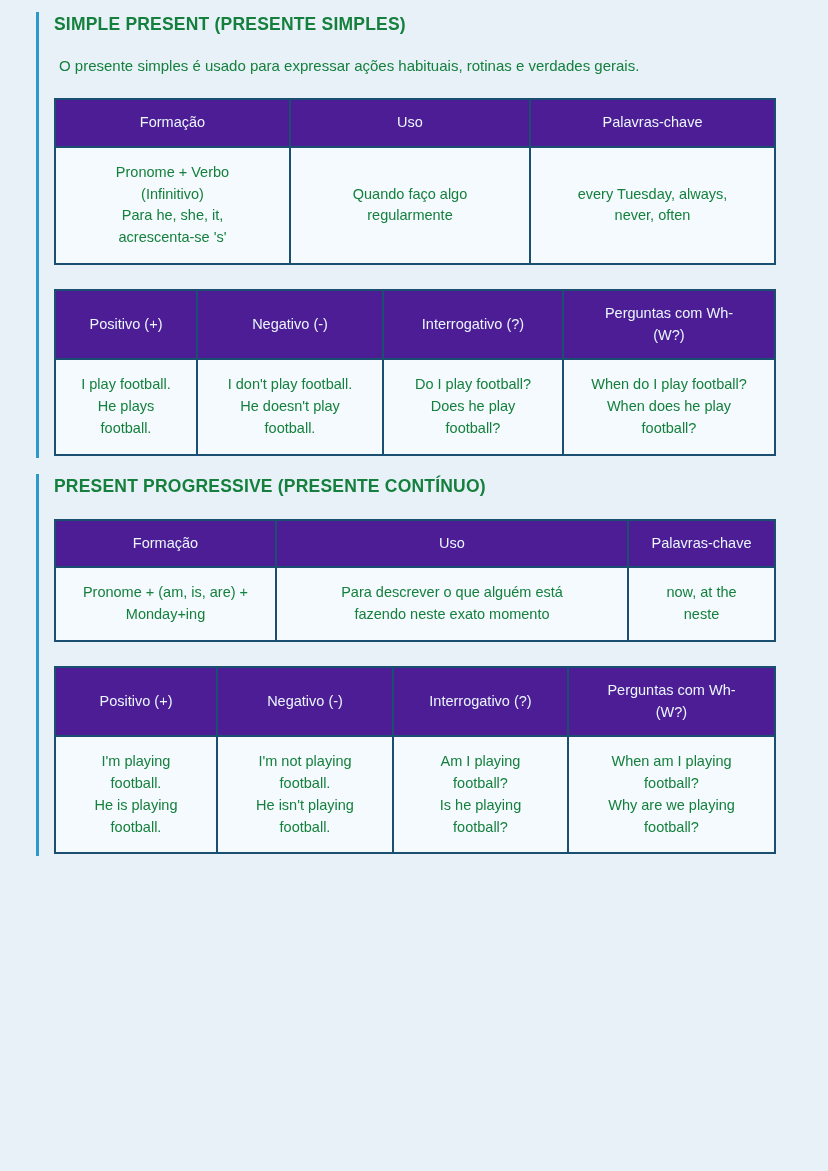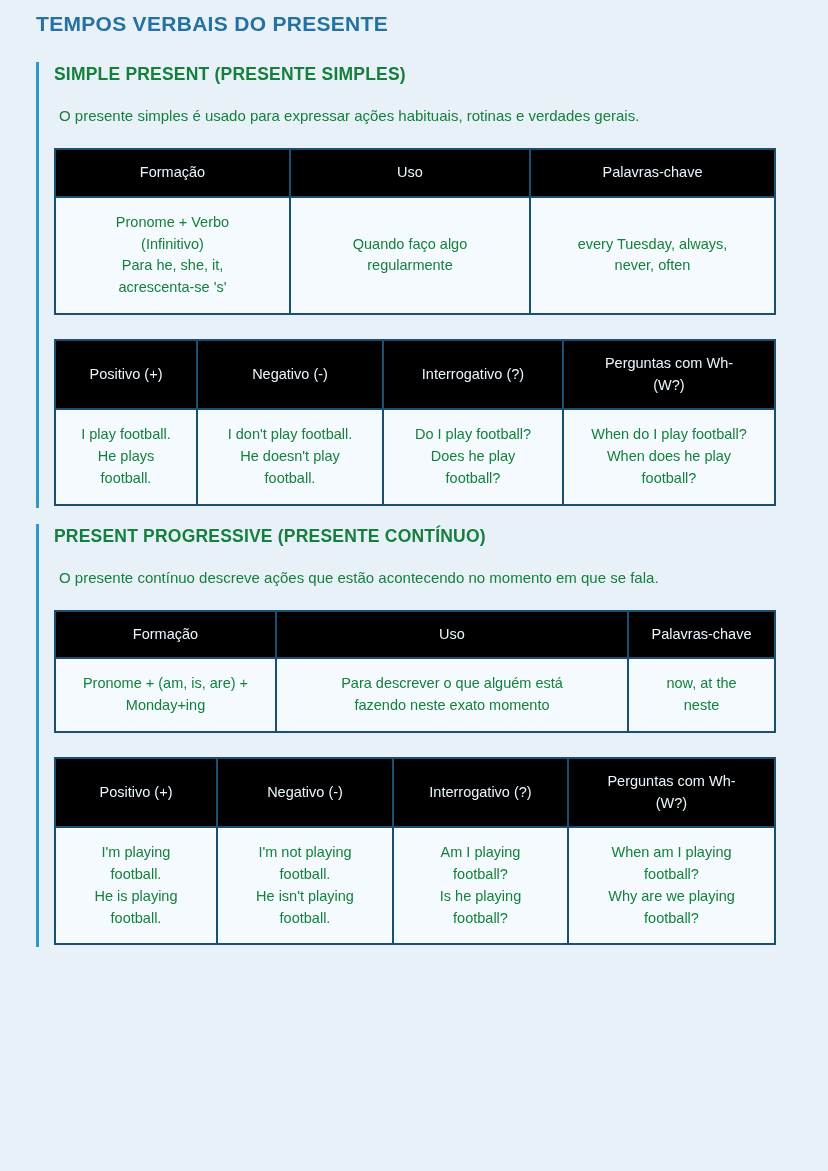--- a/index.html
+++ b/index.html
@@ -52,40 +52,39 @@
   .grammar-table th,
   .grammar-table td {
     border: 2px solid #1b4f72;
     text-align: center;
     vertical-align: middle;
     white-space: pre-line;
     line-height: 1.5;
   }
 
   .grammar-table th {
-    background: #000000;
+    background: #4c1d95;
     color: #eaf5fc;
     font-weight: 400;
     font-size: 14.5px;
     padding: 12px 8px;
   }
 
   .grammar-table td {
     background: #f4fafd;
     color: #15803d;
     font-size: 14.5px;
     padding: 14px 10px;
   }
 </style>
 </head>
 <body>
 
 <div class="page">
 
-  <h1 class="title">TEMPOS VERBAIS DO PRESENTE</h1>
 
   <section class="tense-section">
     <h2 class="section-heading">SIMPLE PRESENT (PRESENTE SIMPLES)</h2>
     <p class="section-desc">O presente simples é usado para expressar ações habituais, rotinas e verdades gerais.</p>
 
     <table class="grammar-table">
       <colgroup>
         <col style="width:235px">
           <col style="width:240px">
           <col style="width:245px">
@@ -141,21 +140,20 @@
           <td>When do I play football?
 When does he play
 football?</td>
         </tr>
       </tbody>
     </table>
   </section>
 
   <section class="tense-section">
     <h2 class="section-heading">PRESENT PROGRESSIVE (PRESENTE CONTÍNUO)</h2>
-    <p class="section-desc">O presente contínuo descreve ações que estão acontecendo no momento em que se fala.</p>
 
     <table class="grammar-table">
       <colgroup>
         <col style="width:221px">
           <col style="width:352px">
           <col style="width:147px">
       </colgroup>
       <thead>
         <tr>
           <th>Formação</th>

